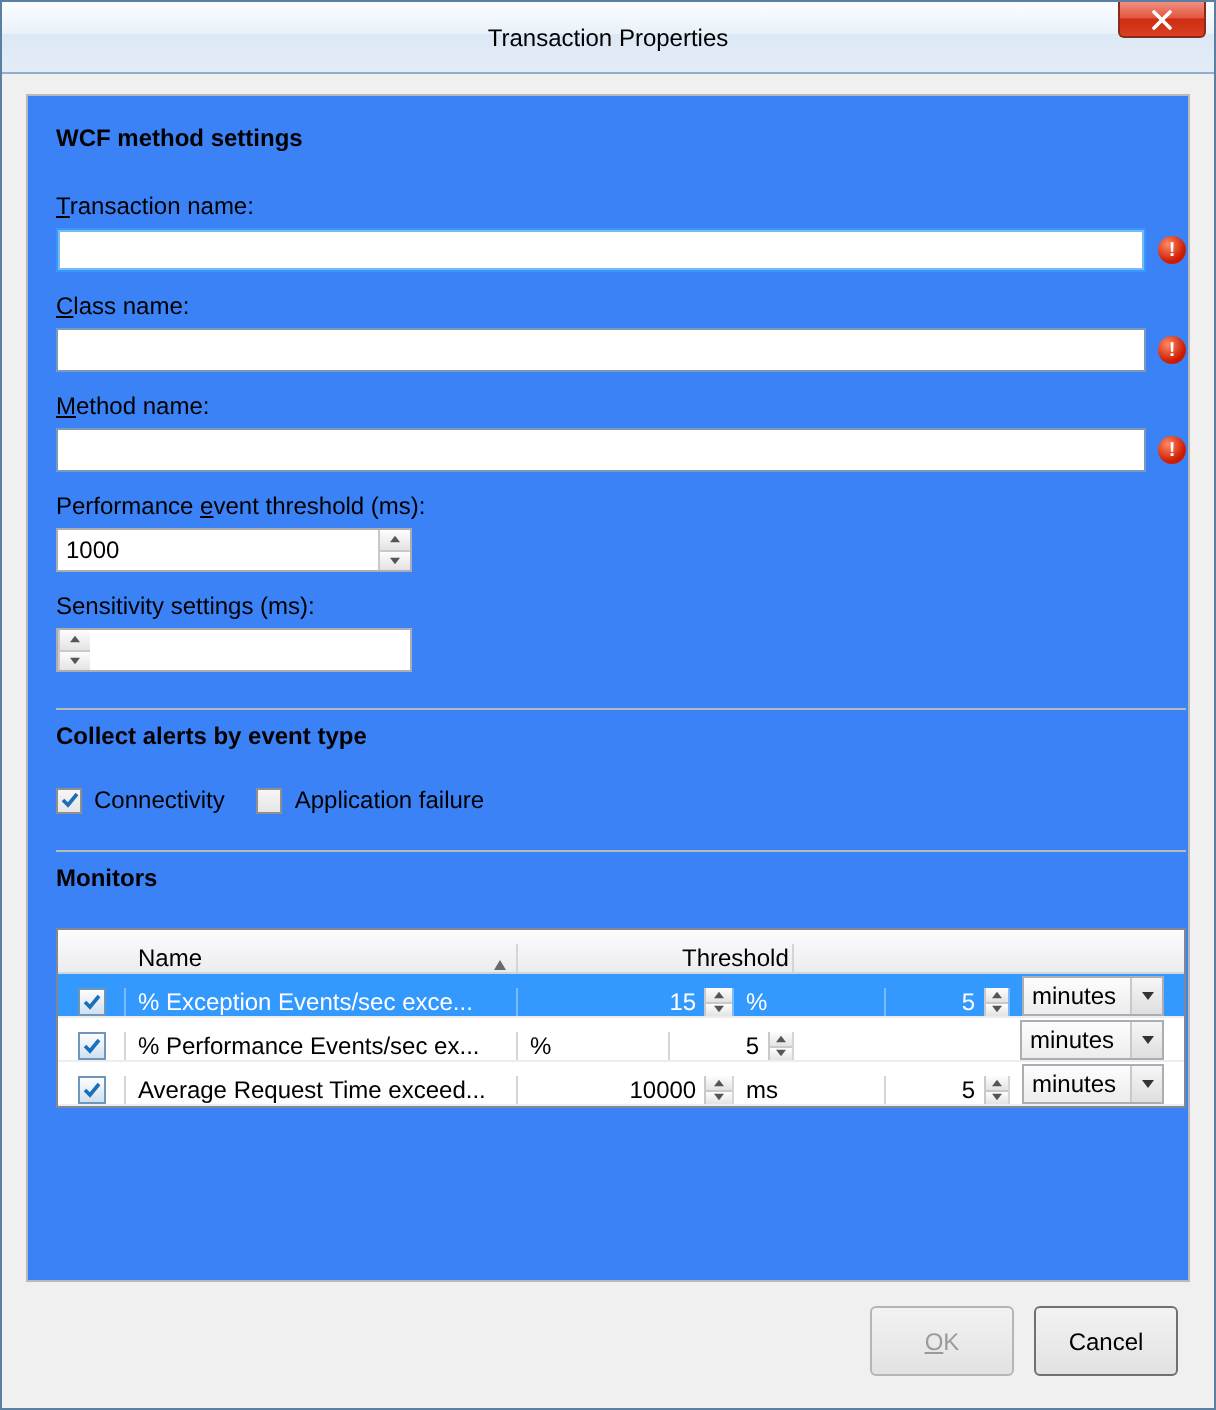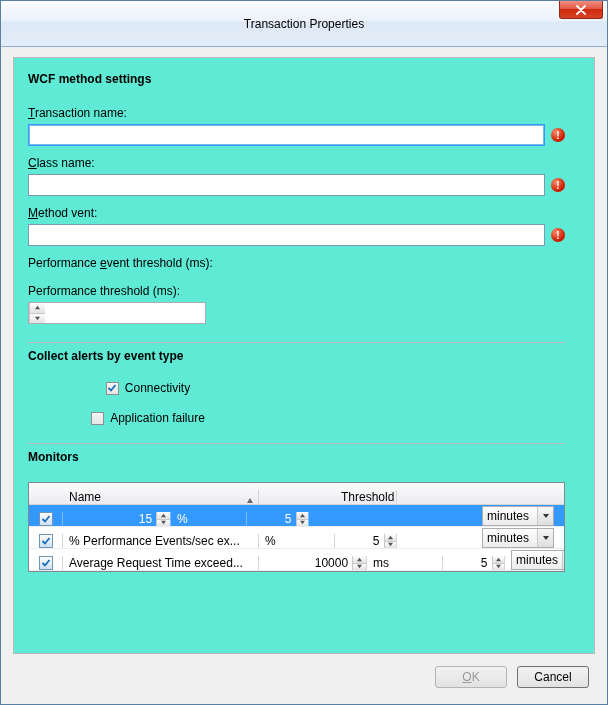--- a/index.html
+++ b/index.html
@@ -15,21 +15,21 @@
   }
   .window {
     width: 608px;
     height: 705px;
     border: 1px solid #5a7fa0;
     background: #fff;
     display: flex;
     flex-direction: column;
   }
   .titlebar {
-    height: 46px;
+    height: 36px;
     background: linear-gradient(to bottom, #fbfdff 0%, #e9f1fa 45%, #dde8f5 46%, #e3edf8 100%);
     border-bottom: 1px solid #8faecb;
     position: relative;
     display: flex;
     align-items: center;
     justify-content: center;
   }
   .titlebar .title {
     font-size: 12px;
     color: #000;
@@ -52,22 +52,22 @@
   .client {
     flex:1;
     background: #f0f0f0;
     padding: 10px 12px 10px 12px;
     display:flex; flex-direction:column;
     overflow:hidden;
   }
   .panel {
     flex:1;
     border:1px solid #b9b9b9;
-    background:#5eead4;
-    padding:12px 29px 10px 14px;
+    background:#3b82f6;
+    padding:12px 1px 10px 14px;
     overflow:hidden;
     display:flex;
     flex-direction:column;
   }
   .section-title {
     font-weight:700;
     margin-bottom:10px;
     margin-top:2px;
   }
   .field-label {
@@ -118,21 +118,21 @@
     flex:1; display:flex; align-items:center; justify-content:center;
     background:linear-gradient(#fdfdfd,#e3e3e3);
     cursor:pointer;
   }
   .spinners div:first-child { border-bottom:1px solid #c9c9c9; }
   .spinners svg { width:7px; height:5px; }
   hr.sep {
     border:none; border-top:1px solid #b9b9b9; margin:18px 0 4px 0;
   }
   .checks { display:flex; margin-top:8px; }
-  .checks .col { width:240px; display:flex; flex-direction:column; gap:16px;align-items:center; }
+  .checks .col { width:240px; display:flex; flex-direction:row; gap:16px;align-items:center; }
   .chk { display:flex; align-items:center; gap:6px; cursor:pointer; }
   .chkbox {
     width:13px; height:13px; border:1px solid #8e8f8f; background:linear-gradient(#f6f6f6,#e5e5e5);
     display:flex; align-items:center; justify-content:center;
   }
   .chkbox.checked svg { display:block; }
   .chkbox svg { display:none; width:10px; height:10px; }
   .monitors-table {
     margin-top:8px;
     border:1px solid #828790;
@@ -199,21 +199,21 @@
     display:flex; align-items:center; justify-content:center;
     background:linear-gradient(#f6f6f6,#dedede);
   }
   .combo .dd svg { width:8px; height:6px; }
   .mt-row.sel .combo { background:linear-gradient(#fdfdfd,#ececec); color:#000; }
   .button-row {
     display:flex; justify-content:flex-end; gap:10px;
     padding:12px 6px 6px 6px;
   }
   .btn {
-    min-width:72px; height:22px;
+    min-width:72px; height:35px;
     border:1px solid #707070;
     background:linear-gradient(#f2f2f2,#e2e2e2);
     border-radius:3px;
     font:inherit; cursor:pointer;
     padding:0 14px;
   }
   .btn:disabled {
     color:#9a9a9a; border-color:#b5b5b5; cursor:default;
   }
 </style>
@@ -241,29 +241,44 @@
         <input class="text-input focus" value="" style="">
         <div class="error-icon">!</div>
       </div>
 
       <label class="field-label"><span class="underline" id="lbl-cn-u">C</span><span id="lbl-cn-r">lass name:</span></label>
       <div class="input-row">
         <input class="text-input" value="" style="">
         <div class="error-icon">!</div>
       </div>
 
-      <label class="field-label"><span class="underline" id="lbl-mn-u">M</span><span id="lbl-mn-r">ethod vent:</span></label>
+      <label class="field-label"><span class="underline" id="lbl-mn-u">M</span><span id="lbl-mn-r">ethod name:</span></label>
       <div class="input-row">
         <input class="text-input" value="" style="">
         <div class="error-icon">!</div>
       </div>
 
       <label class="field-label"><span id="lbl-pe-a">Performance </span><span class="underline" id="lbl-pe-u">e</span><span id="lbl-pe-b">vent threshold (ms):</span></label>
-
-      <label class="field-label">Performance threshold (ms):</label>
+      <div class="spin-wrap">
+        <input value="1000" style="">
+        <div class="spinners">
+          <div>
+              <svg viewBox="0 0 8 6">
+                <path d="M4 1 L7 5 L1 5 Z" fill="#555"></path>
+              </svg>
+            </div>
+          <div>
+              <svg viewBox="0 0 8 6">
+                <path d="M1 1 L7 1 L4 5 Z" fill="#555"></path>
+              </svg>
+            </div>
+        </div>
+      </div>
+
+      <label class="field-label">Sensitivity settings (ms):</label>
       <div class="spin-wrap">
         <div class="spinners">
           <div>
               <svg viewBox="0 0 8 6">
                 <path d="M4 1 L7 5 L1 5 Z" fill="#555"></path>
               </svg>
             </div>
           <div>
               <svg viewBox="0 0 8 6">
                 <path d="M1 1 L7 1 L4 5 Z" fill="#555"></path>
@@ -313,20 +328,21 @@
         </div>
         <div id="monitors-body">
             <div class="mt-row sel">
               <div class="cell col-chk">
                 <span class="row-chk">
                   <svg viewBox="0 0 10 10">
                     <path d="M1.5 5 L4 7.5 L8.5 2" stroke="#1b6fb8" stroke-width="1.8" fill="none"></path>
                   </svg>
                 </span>
               </div>
+              <div class="cell col-name">% Exception Events/sec exce...</div>
               <div class="cell col-thresh">
                 <div class="cell-spin">
                   <input value="15" style="">
                   <div class="spinners">
                     <div>
                       <svg viewBox="0 0 8 6">
                         <path d="M4 1 L7 5 L1 5 Z" fill="#555"></path>
                       </svg>
                     </div>
                     <div>

